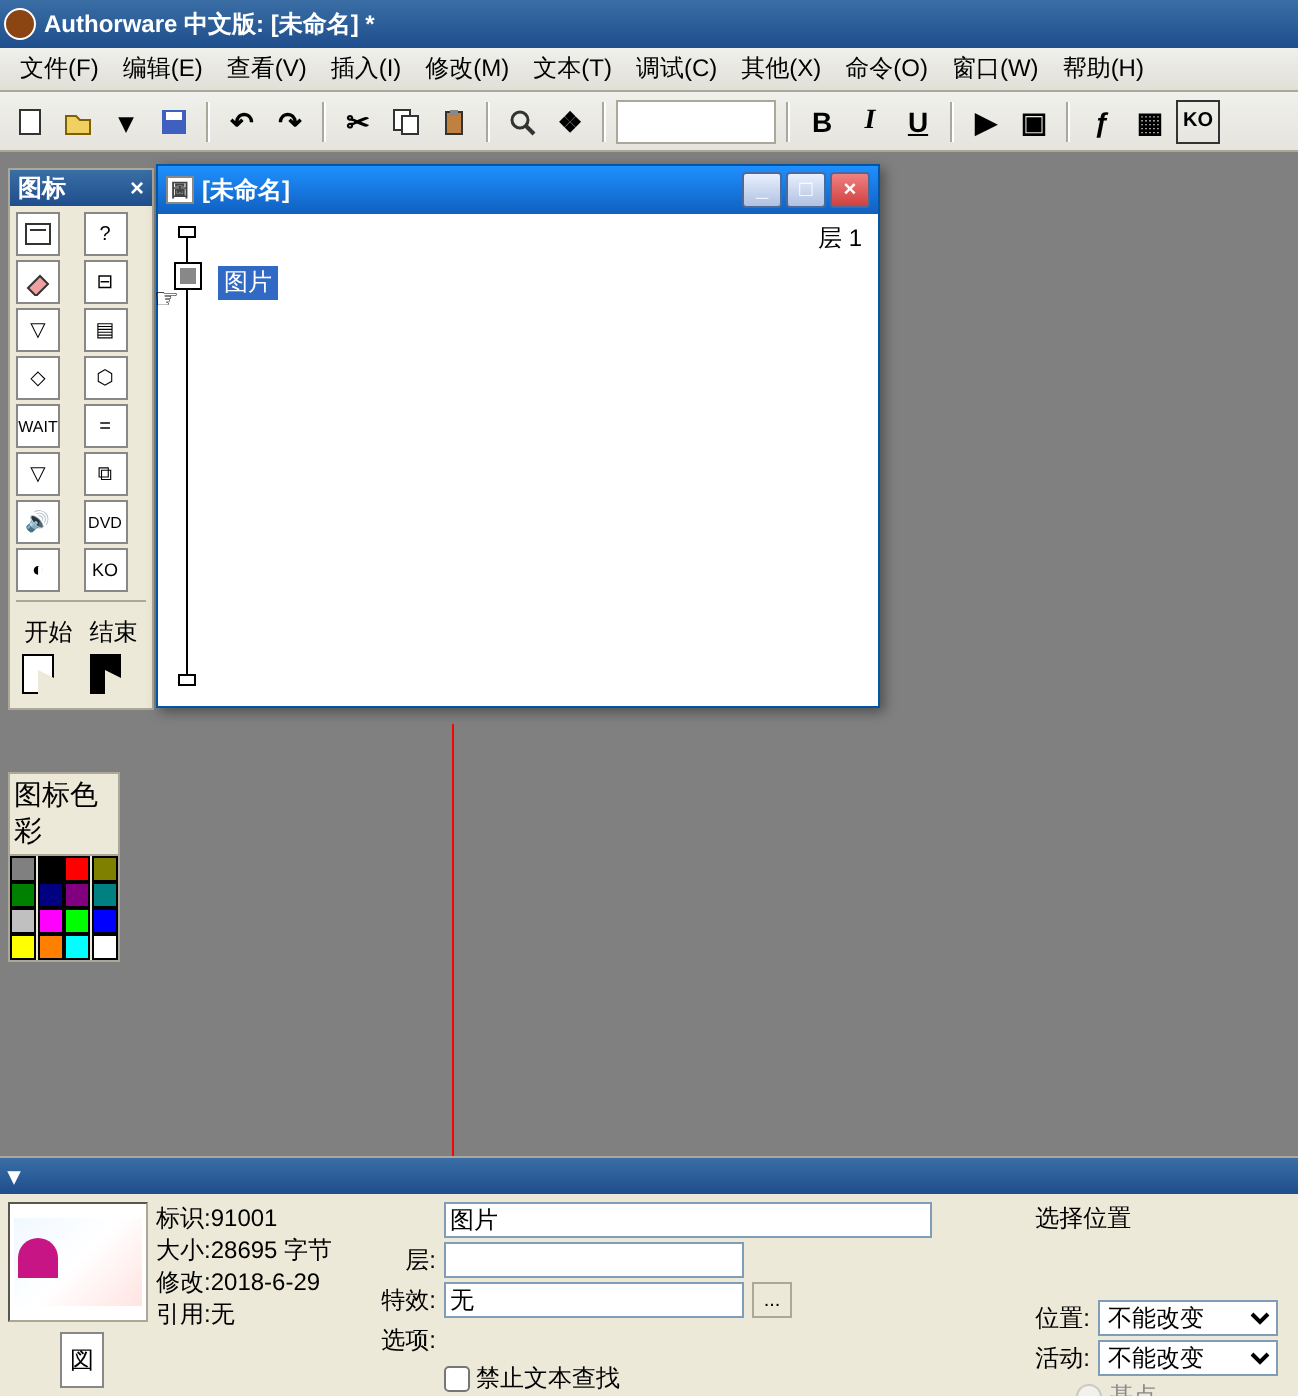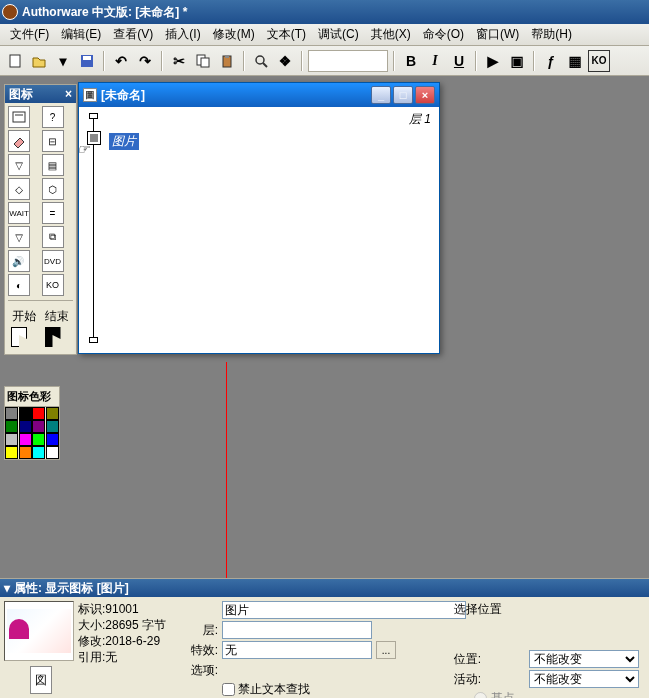--- a/index.html
+++ b/index.html
@@ -30,33 +30,33 @@
 .picon { width: 22px; height: 22px; border: 1px solid #888; background: white; display: flex; align-items: center; justify-content: center; font-size: 10px; cursor: pointer; }
 .psep { grid-column: span 2; height: 4px; border-top: 1px solid #aca899; margin: 2px 0; }
 .plabel { grid-column: span 2; display: flex; font-size: 11px; }
 .plabel span { flex: 1; text-align: center; }
 .pflag { width: 22px; height: 24px; display: flex; justify-content: center; }
 .flag-white { width: 16px; height: 20px; background: white; border: 1px solid #000; clip-path: polygon(0 0, 100% 0, 100% 60%, 50% 40%, 50% 100%, 0 100%); }
 .flag-black { width: 16px; height: 20px; background: black; clip-path: polygon(0 0, 100% 0, 100% 60%, 50% 40%, 50% 100%, 0 100%); }
 
 
 .color-palette { position: absolute; left: 4px; top: 310px; width: 56px; background: #ece9d8; border: 1px solid #aca899; }
-.cplabel { font-size: 11px; padding: 2px; border-bottom: 1px solid #aca899; font-weight: bold; }
+.cplabel { font-size: 14px; padding: 2px; border-bottom: 1px solid #aca899; }
 .cgrid { display: grid; grid-template-columns: repeat(4, 1fr); }
 .swatch { width: 13px; height: 13px; border: 1px solid #000; cursor: pointer; }
 
 
 .flowwin { position: absolute; left: 78px; top: 6px; width: 362px; height: 272px; border: 1px solid #0055a5; background: white; box-shadow: 2px 2px 6px rgba(0,0,0,0.4); }
 .flowwin-title { height: 24px; background: linear-gradient(to bottom, #1e90ff, #1060c0); display: flex; align-items: center; color: white; padding: 0 4px; font-weight: bold; }
 .flowwin-title .doc-icon { width: 14px; height: 14px; background: #fff; border: 1px solid #888; margin-right: 4px; font-size: 9px; text-align: center; color: #444; }
 .win-btns { margin-left: auto; display: flex; gap: 2px; }
 .win-btn { width: 20px; height: 18px; background: linear-gradient(to bottom, #e8f0ff, #b0c0e0); border: 1px solid #4a6a9a; border-radius: 2px; display: flex; align-items: center; justify-content: center; font-size: 11px; cursor: pointer; }
 .win-btn.close { background: linear-gradient(to bottom, #f08080, #d04040); color: white; font-weight: bold; }
 
-.flowwin-body { position: relative; height: calc(100% - 24px); background: white; font-style: italic; }
+.flowwin-body { position: relative; height: calc(100% - 24px); background: white; }
 .level-label { position: absolute; right: 8px; top: 4px; font-size: 12px; }
 .flowline { position: absolute; left: 14px; top: 6px; bottom: 10px; width: 1px; background: #000; }
 .flow-start { position: absolute; left: 10px; top: 6px; width: 9px; height: 6px; border: 1px solid #000; background: white; }
 .flow-end { position: absolute; left: 10px; bottom: 10px; width: 9px; height: 6px; border: 1px solid #000; background: white; }
 .flow-hand { position: absolute; left: -2px; top: 34px; font-size: 14px; }
 .flow-node { position: absolute; left: 8px; top: 24px; width: 14px; height: 14px; border: 1px solid #000; background: white; display: flex; align-items: center; justify-content: center; }
 .flow-node-inner { width: 8px; height: 8px; background: #888; }
 .node-label { position: absolute; left: 30px; top: 26px; background: #316ac5; color: white; padding: 0 3px; }
 
 
@@ -72,21 +72,21 @@
 .thumb-img { width: 64px; height: 44px; background: linear-gradient(135deg, #f0f8ff 0%, #fff 50%, #ffe4e1 100%); position: relative; }
 .thumb-img::before { content:""; position: absolute; left: 2px; top: 10px; width: 20px; height: 20px; background: #c71585; border-radius: 50% 50% 0 0; }
 .props-info { font-size: 12px; line-height: 16px; width: 100px; }
 .props-fields { flex: 1; display: grid; grid-template-columns: 36px 150px 26px 60px; gap: 2px 4px; align-content: start; font-size: 12px; }
 .props-fields label { text-align: right; padding-top: 1px; }
 .props-fields input[type="text"] { border: 1px solid #7f9db9; height: 18px; padding: 0 2px; font-size: 12px; }
 .props-fields .browse { width: 20px; height: 18px; border: 1px solid #aca899; background: #ece9d8; font-size: 10px; text-align: center; }
 .checkbox-row { grid-column: 2 / 5; display: flex; align-items: center; gap: 3px; font-size: 12px; }
 .props-right { position: absolute; right: 10px; top: 4px; font-size: 12px; }
 .props-right .row { display: flex; align-items: center; margin: 2px 0; gap: 4px; }
-.props-right select { width: 110px; border: 1px solid #7f9db9; height: 18px; font-size: 12px; background: white; margin-left: 44px; }
+.props-right select { width: 90px; border: 1px solid #7f9db9; height: 18px; font-size: 12px; background: white; }
 .props-right .rad { margin-left: 20px; color: #888; }
 .subicon { position: absolute; left: 30px; bottom: 4px; width: 22px; height: 28px; border: 1px solid #888; background: white; display: flex; align-items: center; justify-content: center; }
 </style>
 </head>
 <body>
 
 <div class="titlebar">
   <span class="app-icon"></span>
   <span>Authorware 中文版: [未命名] *</span>
 </div>
@@ -254,21 +254,20 @@
       <div class="node-label">图片</div>
     </div>
   </div>
 
   <div class="annotation-line"></div>
   <div class="annotation-arrow"></div>
 
   <div class="props">
     <div class="props-header">
       <span class="toggle">▾</span>
-      <span>属性: 显示图标 [图片]</span>
     </div>
     <div class="props-body">
       <div>
         <div class="props-thumb">
             <div class="thumb-img"></div>
           </div>
         <div class="subicon">図</div>
       </div>
       <div class="props-info">
         <div><span>标识:</span><span>91001</span></div>

